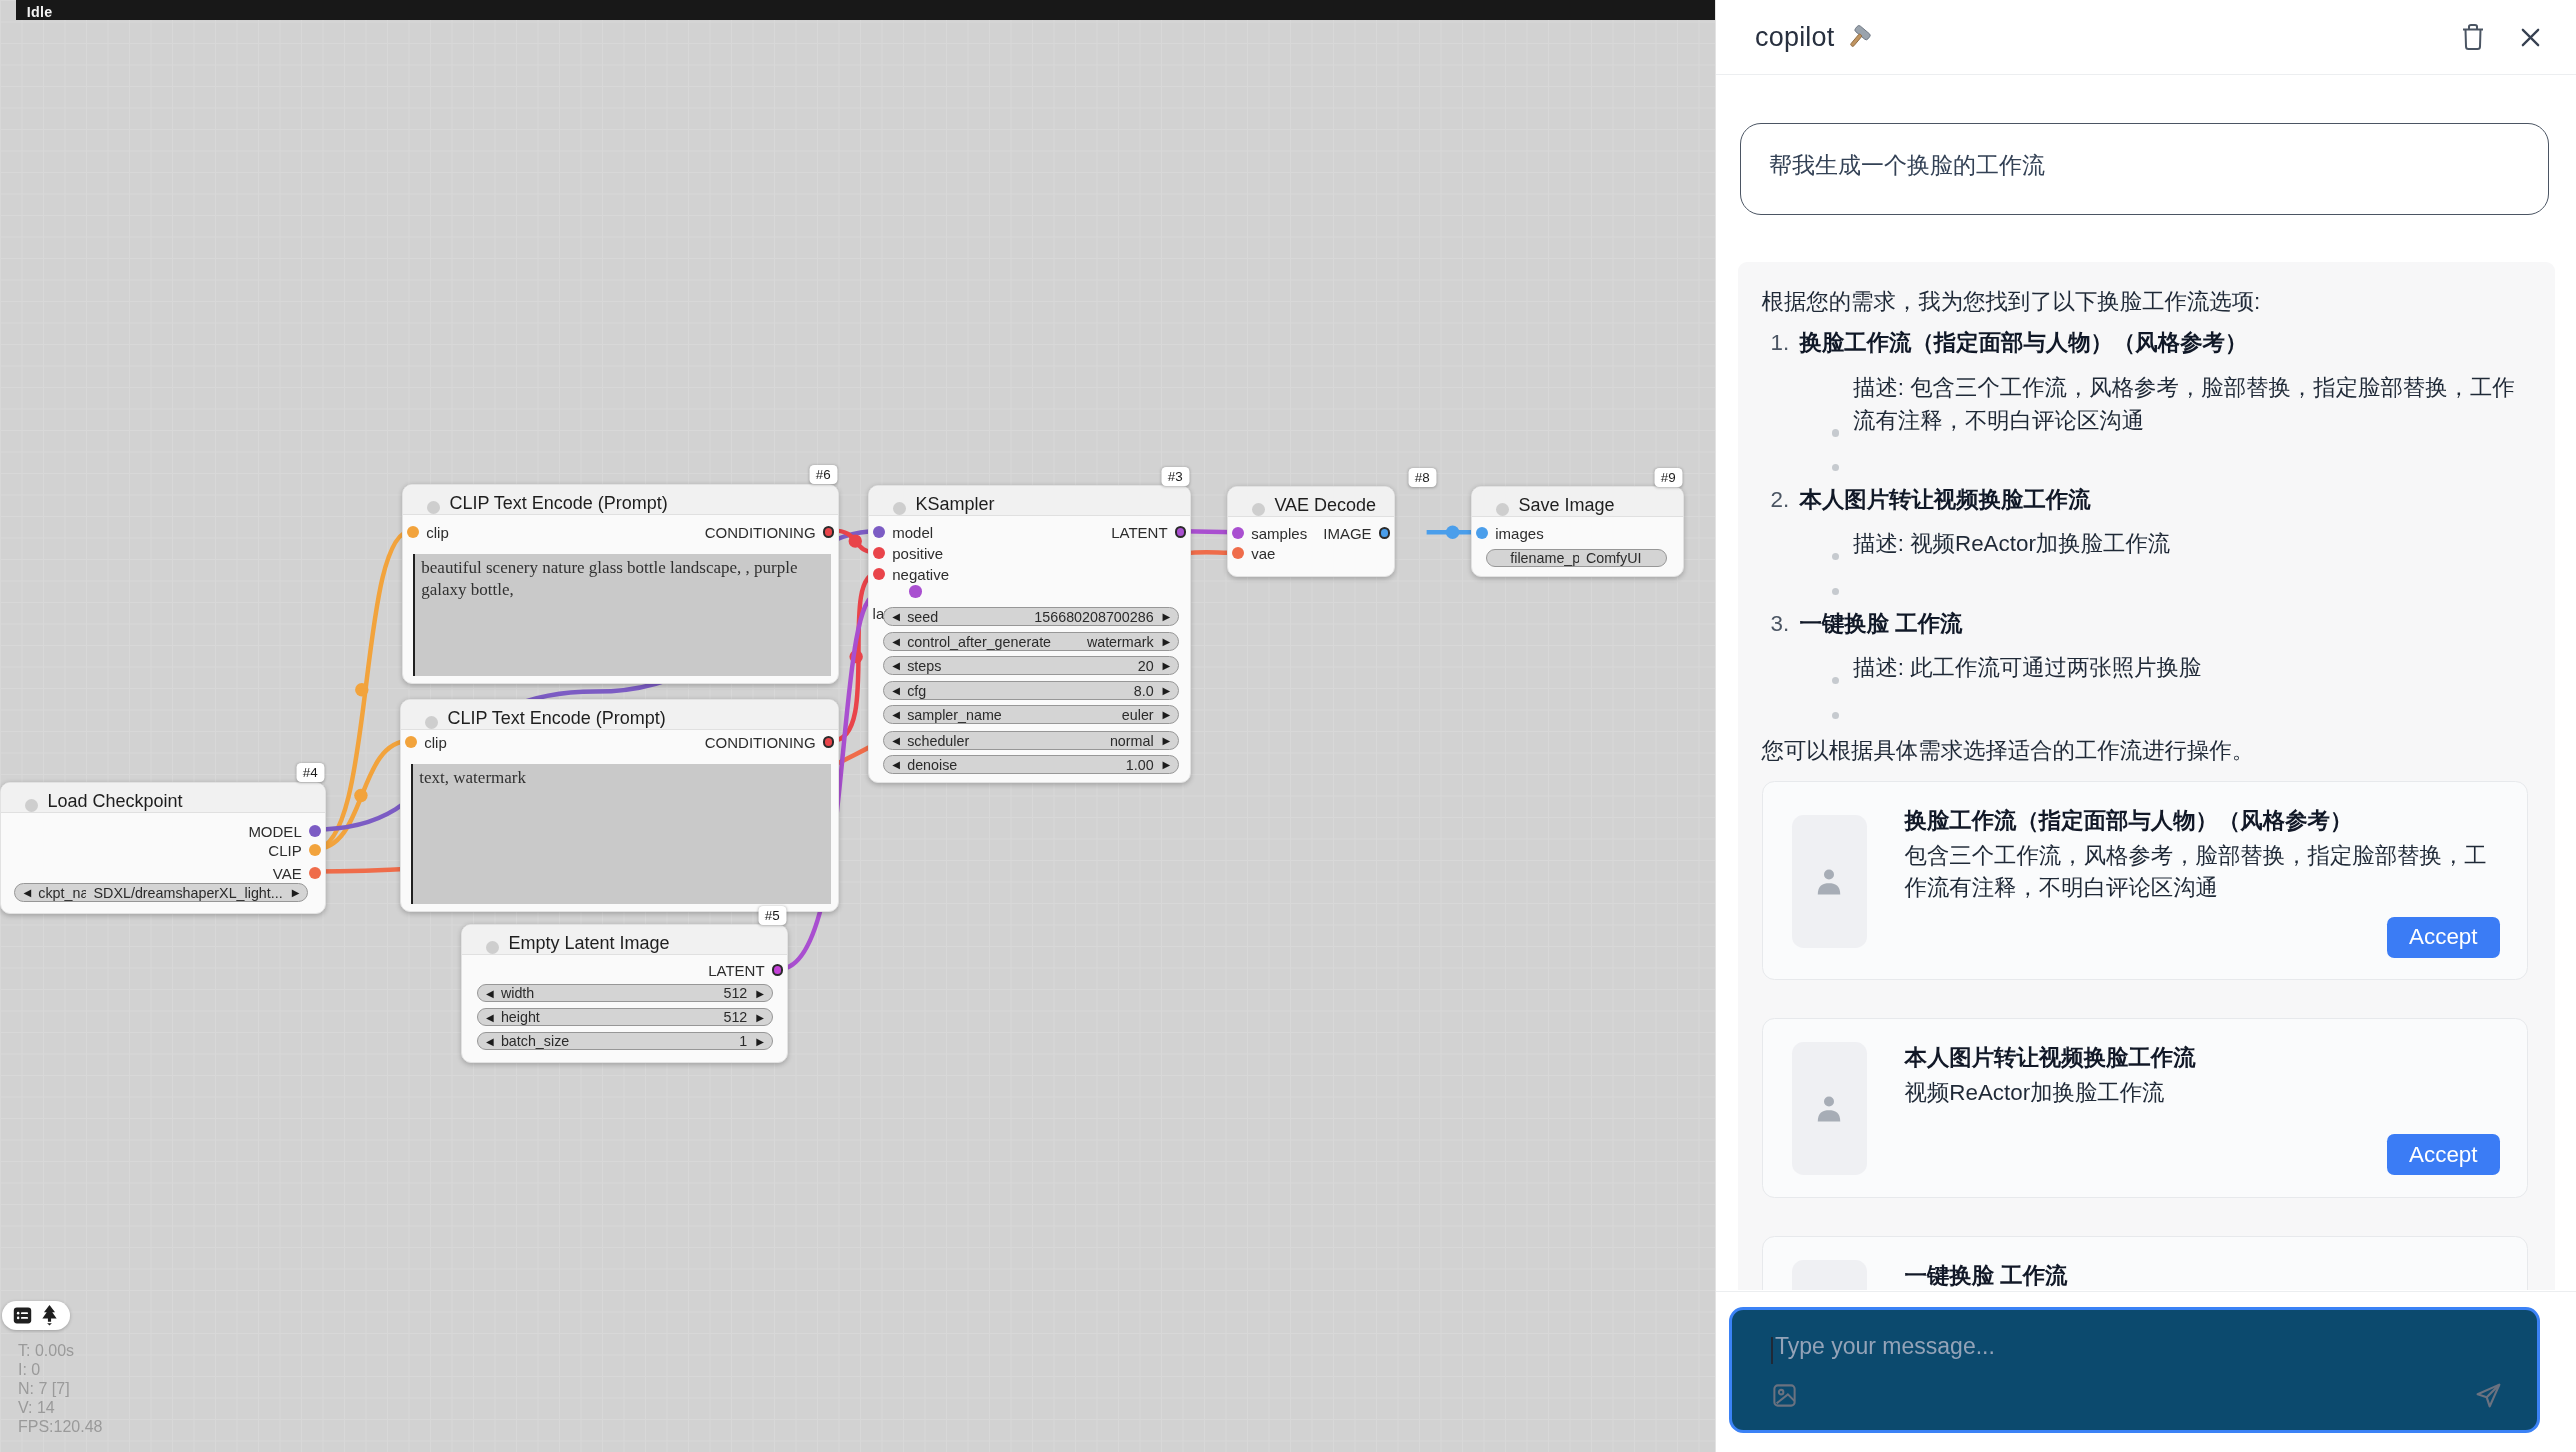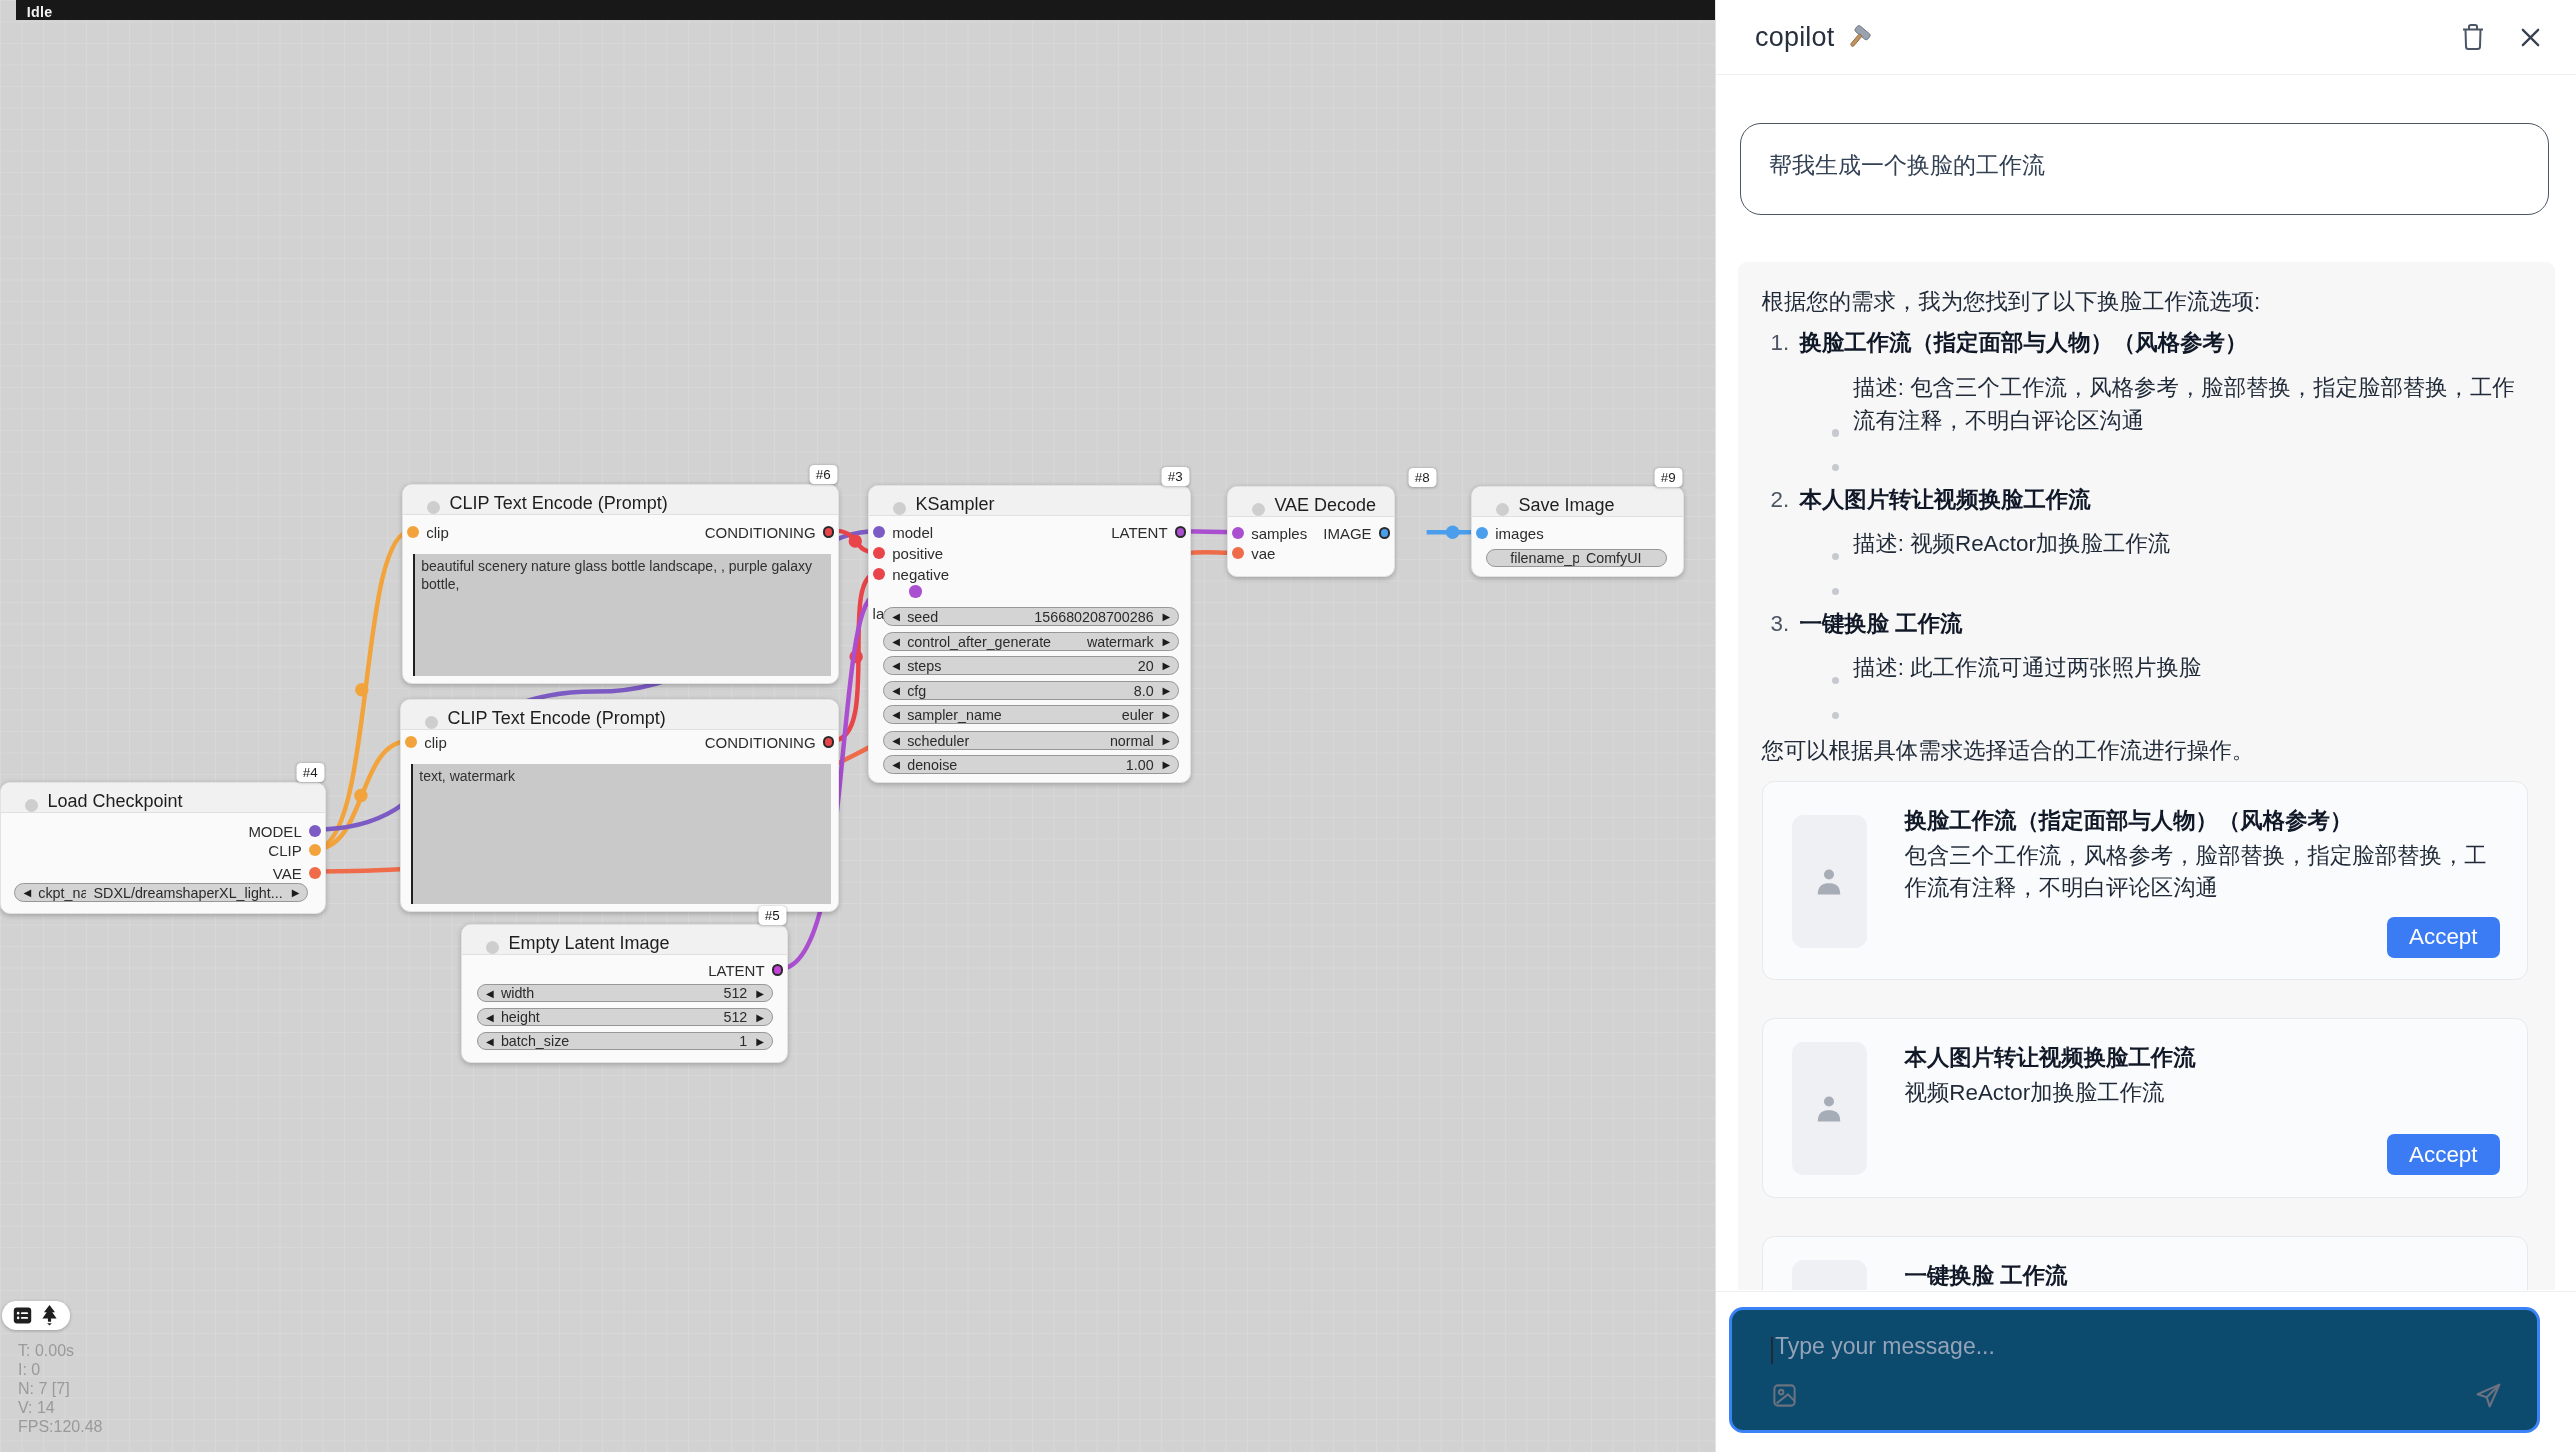--- a/index.html
+++ b/index.html
@@ -29,21 +29,21 @@
   .port.out { right:3.6px; flex-direction:row; }
   .pdot { width:12.5px; height:12.5px; border-radius:50%; flex:none; }
   .pdot.ring { width:11.6px; height:11.6px; border:2.2px solid #2b2b2b; }
   .widget { position:absolute; background:#d4d4d4; border:0.9px solid #979797; border-radius:895px;
             display:flex; align-items:center; font-size:14.3px; color:#2b2b2b; padding:0 8px; gap:7.2px; }
   .widget .arr { font-size:10px; color:#1c1c1c; flex:none; }
   .widget .wlabel { flex:1; text-align:left; white-space:nowrap; overflow:hidden; }
   .widget .wvalue { text-align:right; white-space:nowrap; margin-right:1.8px; }
   .widget.noarrow { justify-content:space-between; padding:0 23px; }
   .ntext { position:absolute; background:#c9c9c9; border-left:2.7px solid #202020; color:#313131;
-           font-size:14px; line-height:1.3; padding:2.7px 6.3px; overflow:hidden; }
+           font-size:17px; line-height:1.3; padding:2.7px 6.3px; overflow:hidden;font-family:Liberation Serif, serif; }
   .badge { position:absolute; background:#fff; border-radius:4.5px; box-shadow:0 0.9px 2.7px rgba(0,0,0,.25);
            font-size:13.4px; color:#1c1c1c; padding:1.8px 6.3px; z-index:6; white-space:nowrap; }
 
   
   .canvas-toolbar { position:absolute; left:1.8px; top:1301px; width:68px; height:29px; background:#fff;
                     border-radius:14.3px; display:flex; align-items:center; justify-content:center; gap:8px;
                     box-shadow:0 0.9px 3.6px rgba(0,0,0,.25); z-index:20; }
   .stats { position:absolute; left:18px; top:1341px; font-size:16px; color:#9a9a9a; line-height:19px; z-index:20; }
 
   

